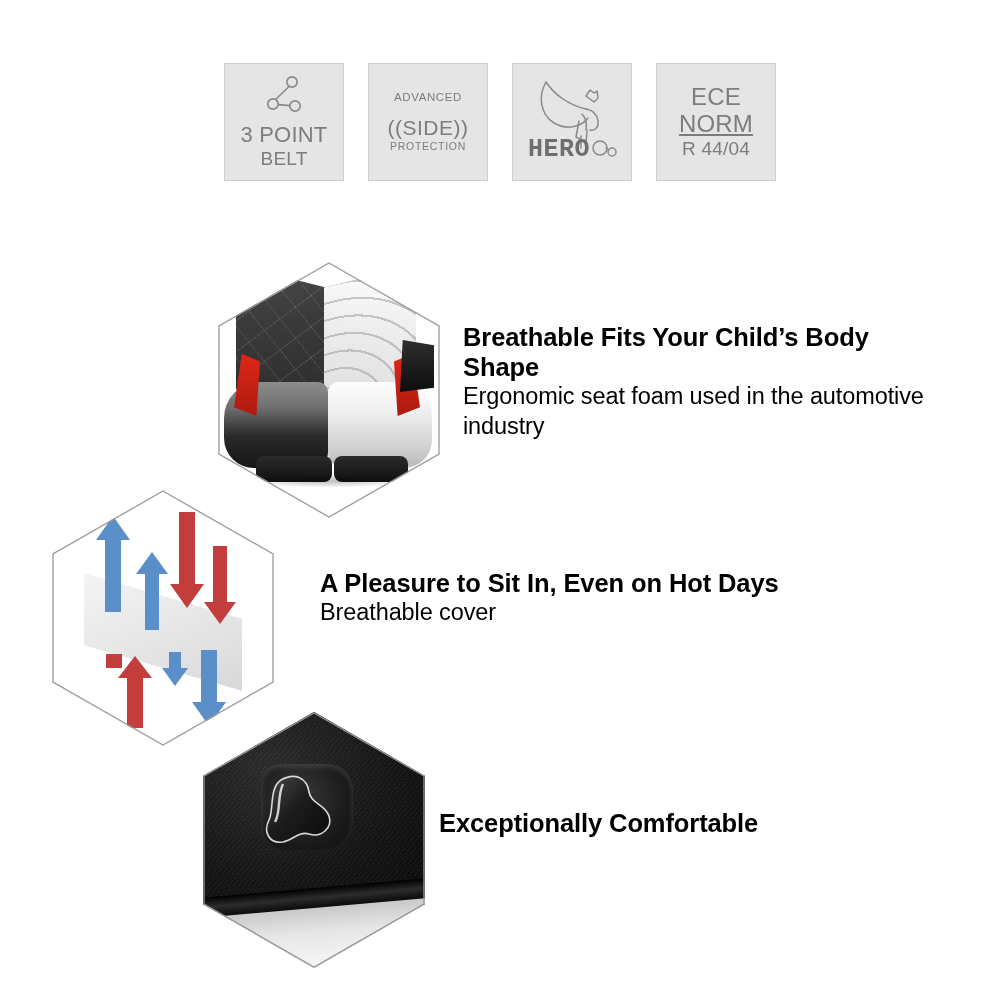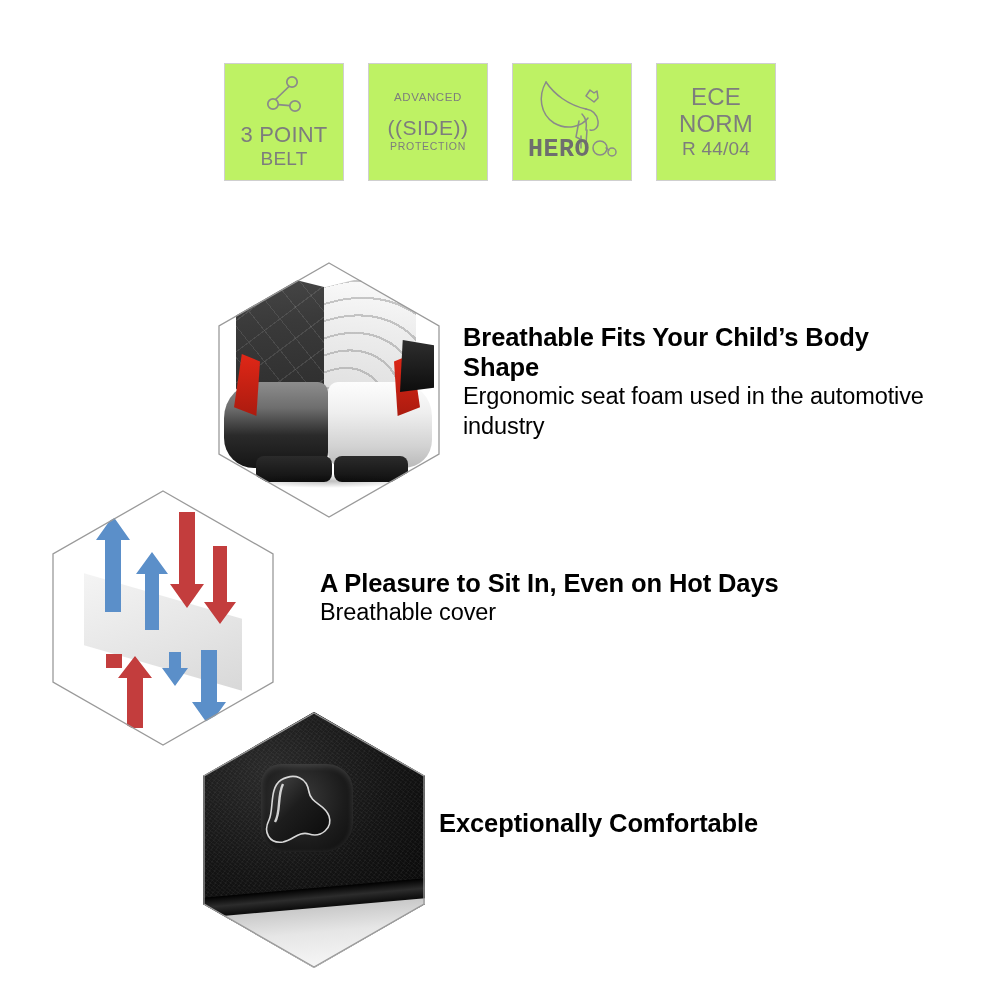--- a/index.html
+++ b/index.html
@@ -30,21 +30,21 @@
   }
   .badge {
     width: 120px;
     height: 118px;
     border: 1px solid #cfcfcf;
     box-sizing: border-box;
     display: flex;
     flex-direction: column;
     align-items: center;
     justify-content: center;
-    background: #bef264;
+    background: #e5e5e5;
     position: relative;
   }
   .badge-text {
     color: #7d7d7d;
     text-align: center;
     line-height: 1.12;
     letter-spacing: .2px;
   }
 
   
@@ -73,21 +73,21 @@
     left: 8px;
     bottom: 8px;
     font-size: 25px;
     font-weight: bold;
     color: #6e6e6e;
     letter-spacing: .5px;
   }
 
   
   .b4-l1 { font-size: 24px; }
-  .b4-l2 { font-size: 24px; }
+  .b4-l2 { font-size: 24px; text-decoration: underline; }
   .b4-l3 { font-size: 19px; }
 
   .hex {
     position: absolute;
     -webkit-clip-path: polygon(50% 0%, 100% 25%, 100% 75%, 50% 100%, 0% 75%, 0% 25%);
     clip-path: polygon(50% 0%, 100% 25%, 100% 75%, 50% 100%, 0% 75%, 0% 25%);
     overflow: hidden;
     background: #ffffff;
   }
   .hex-border {

